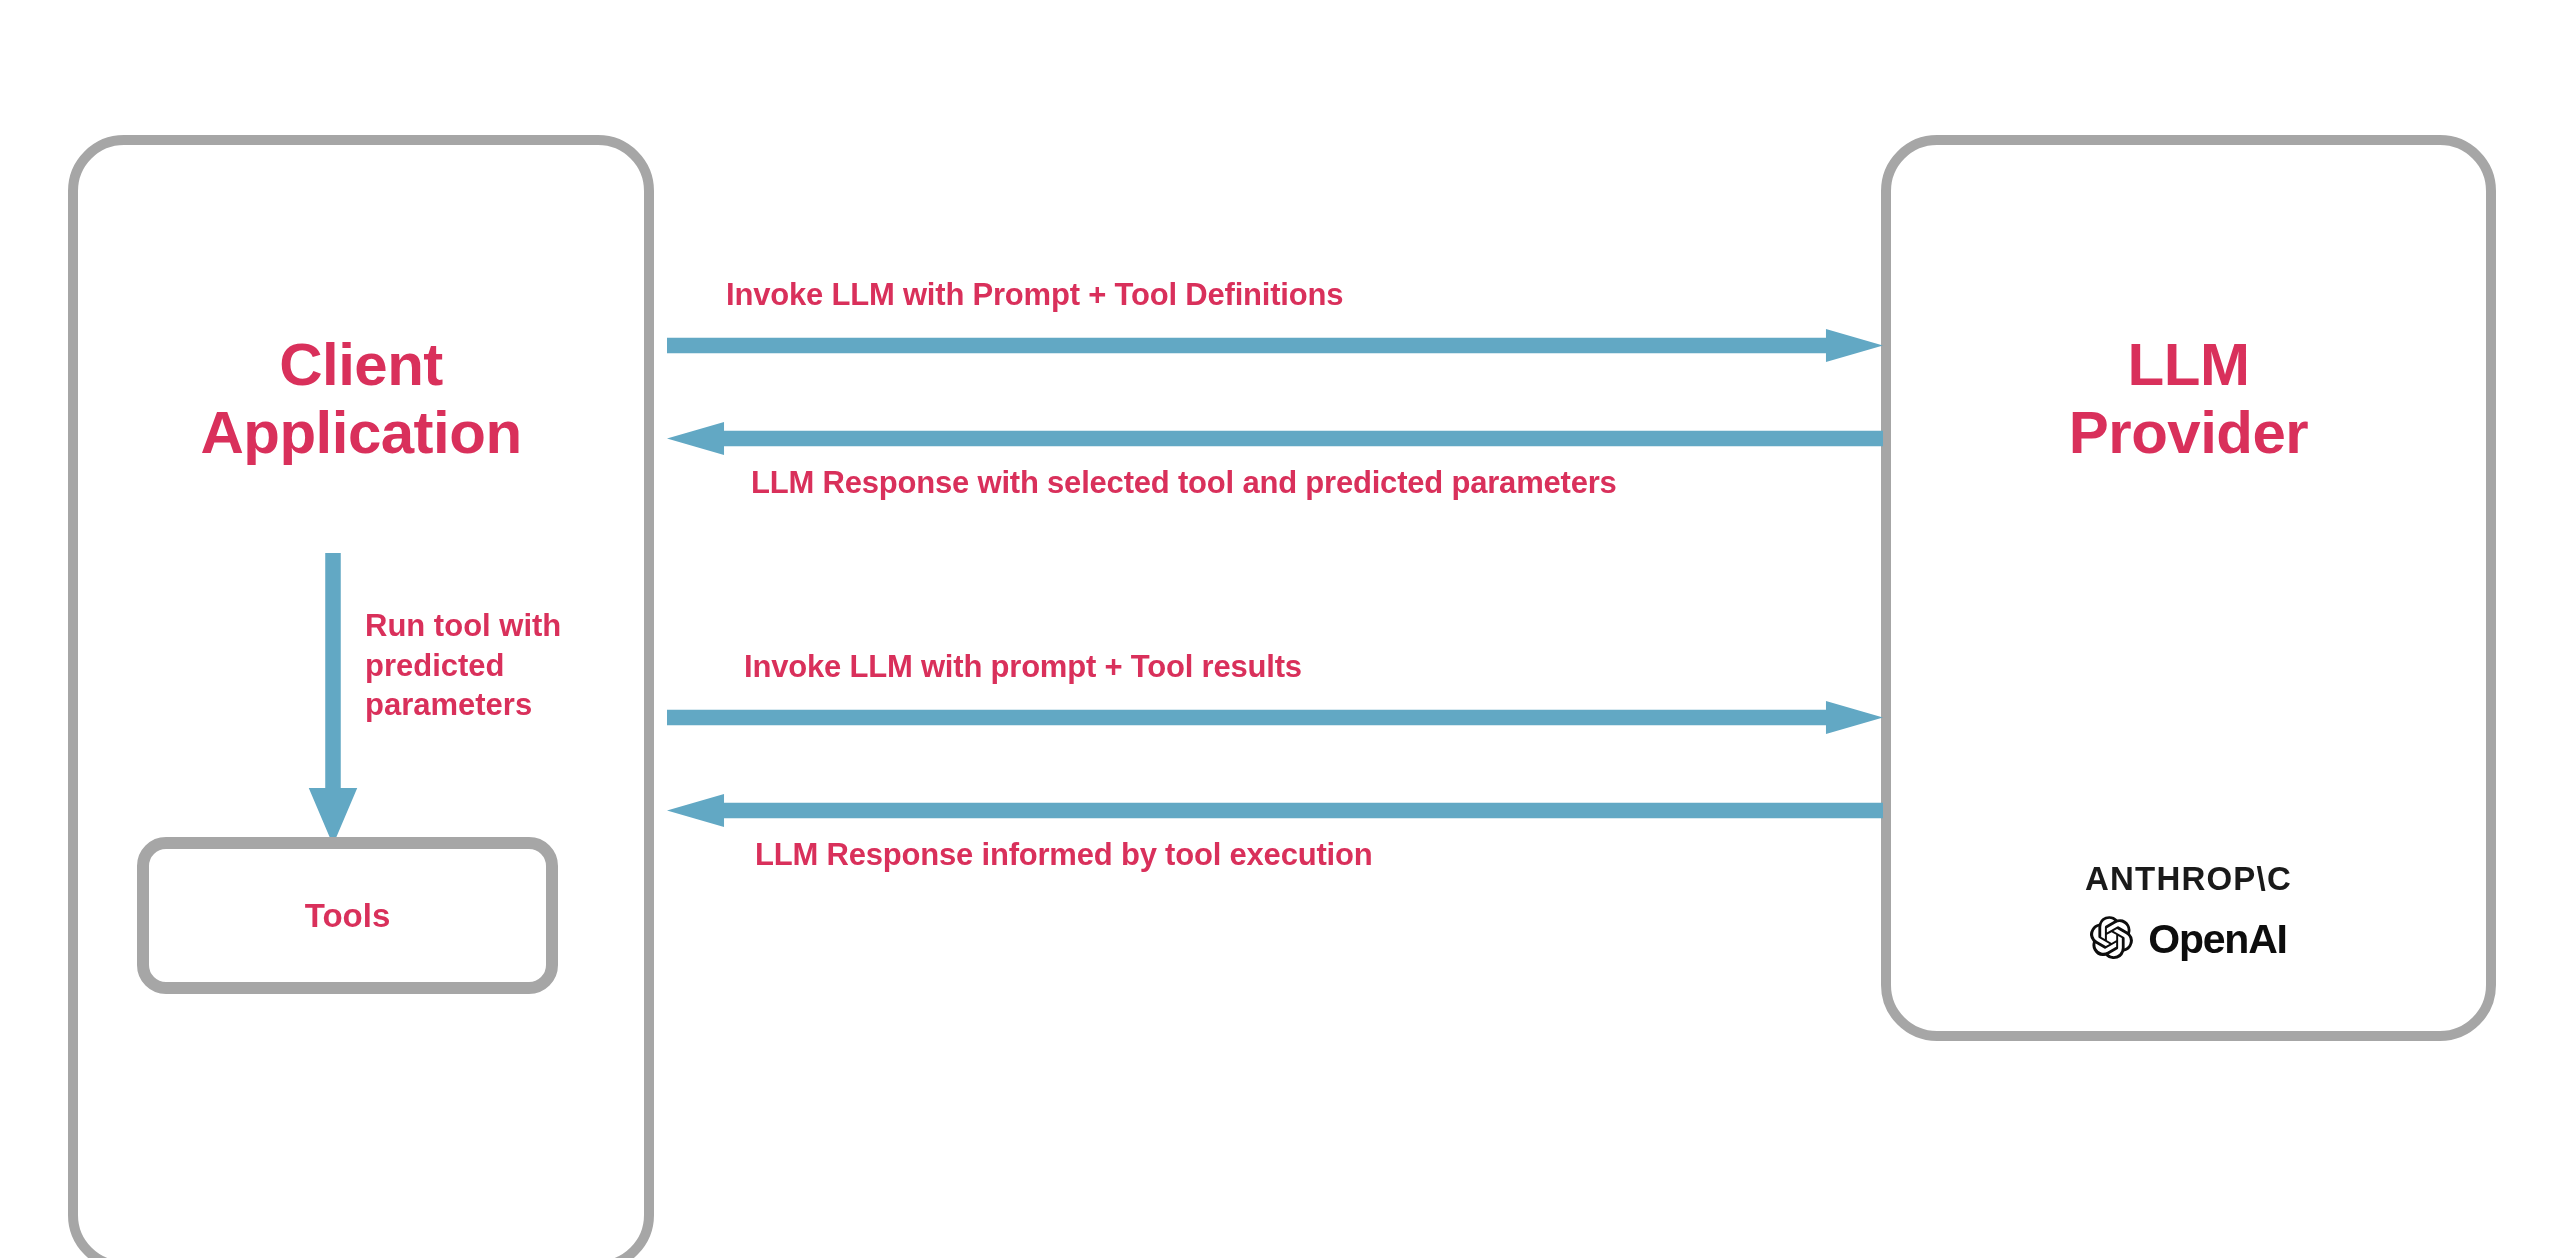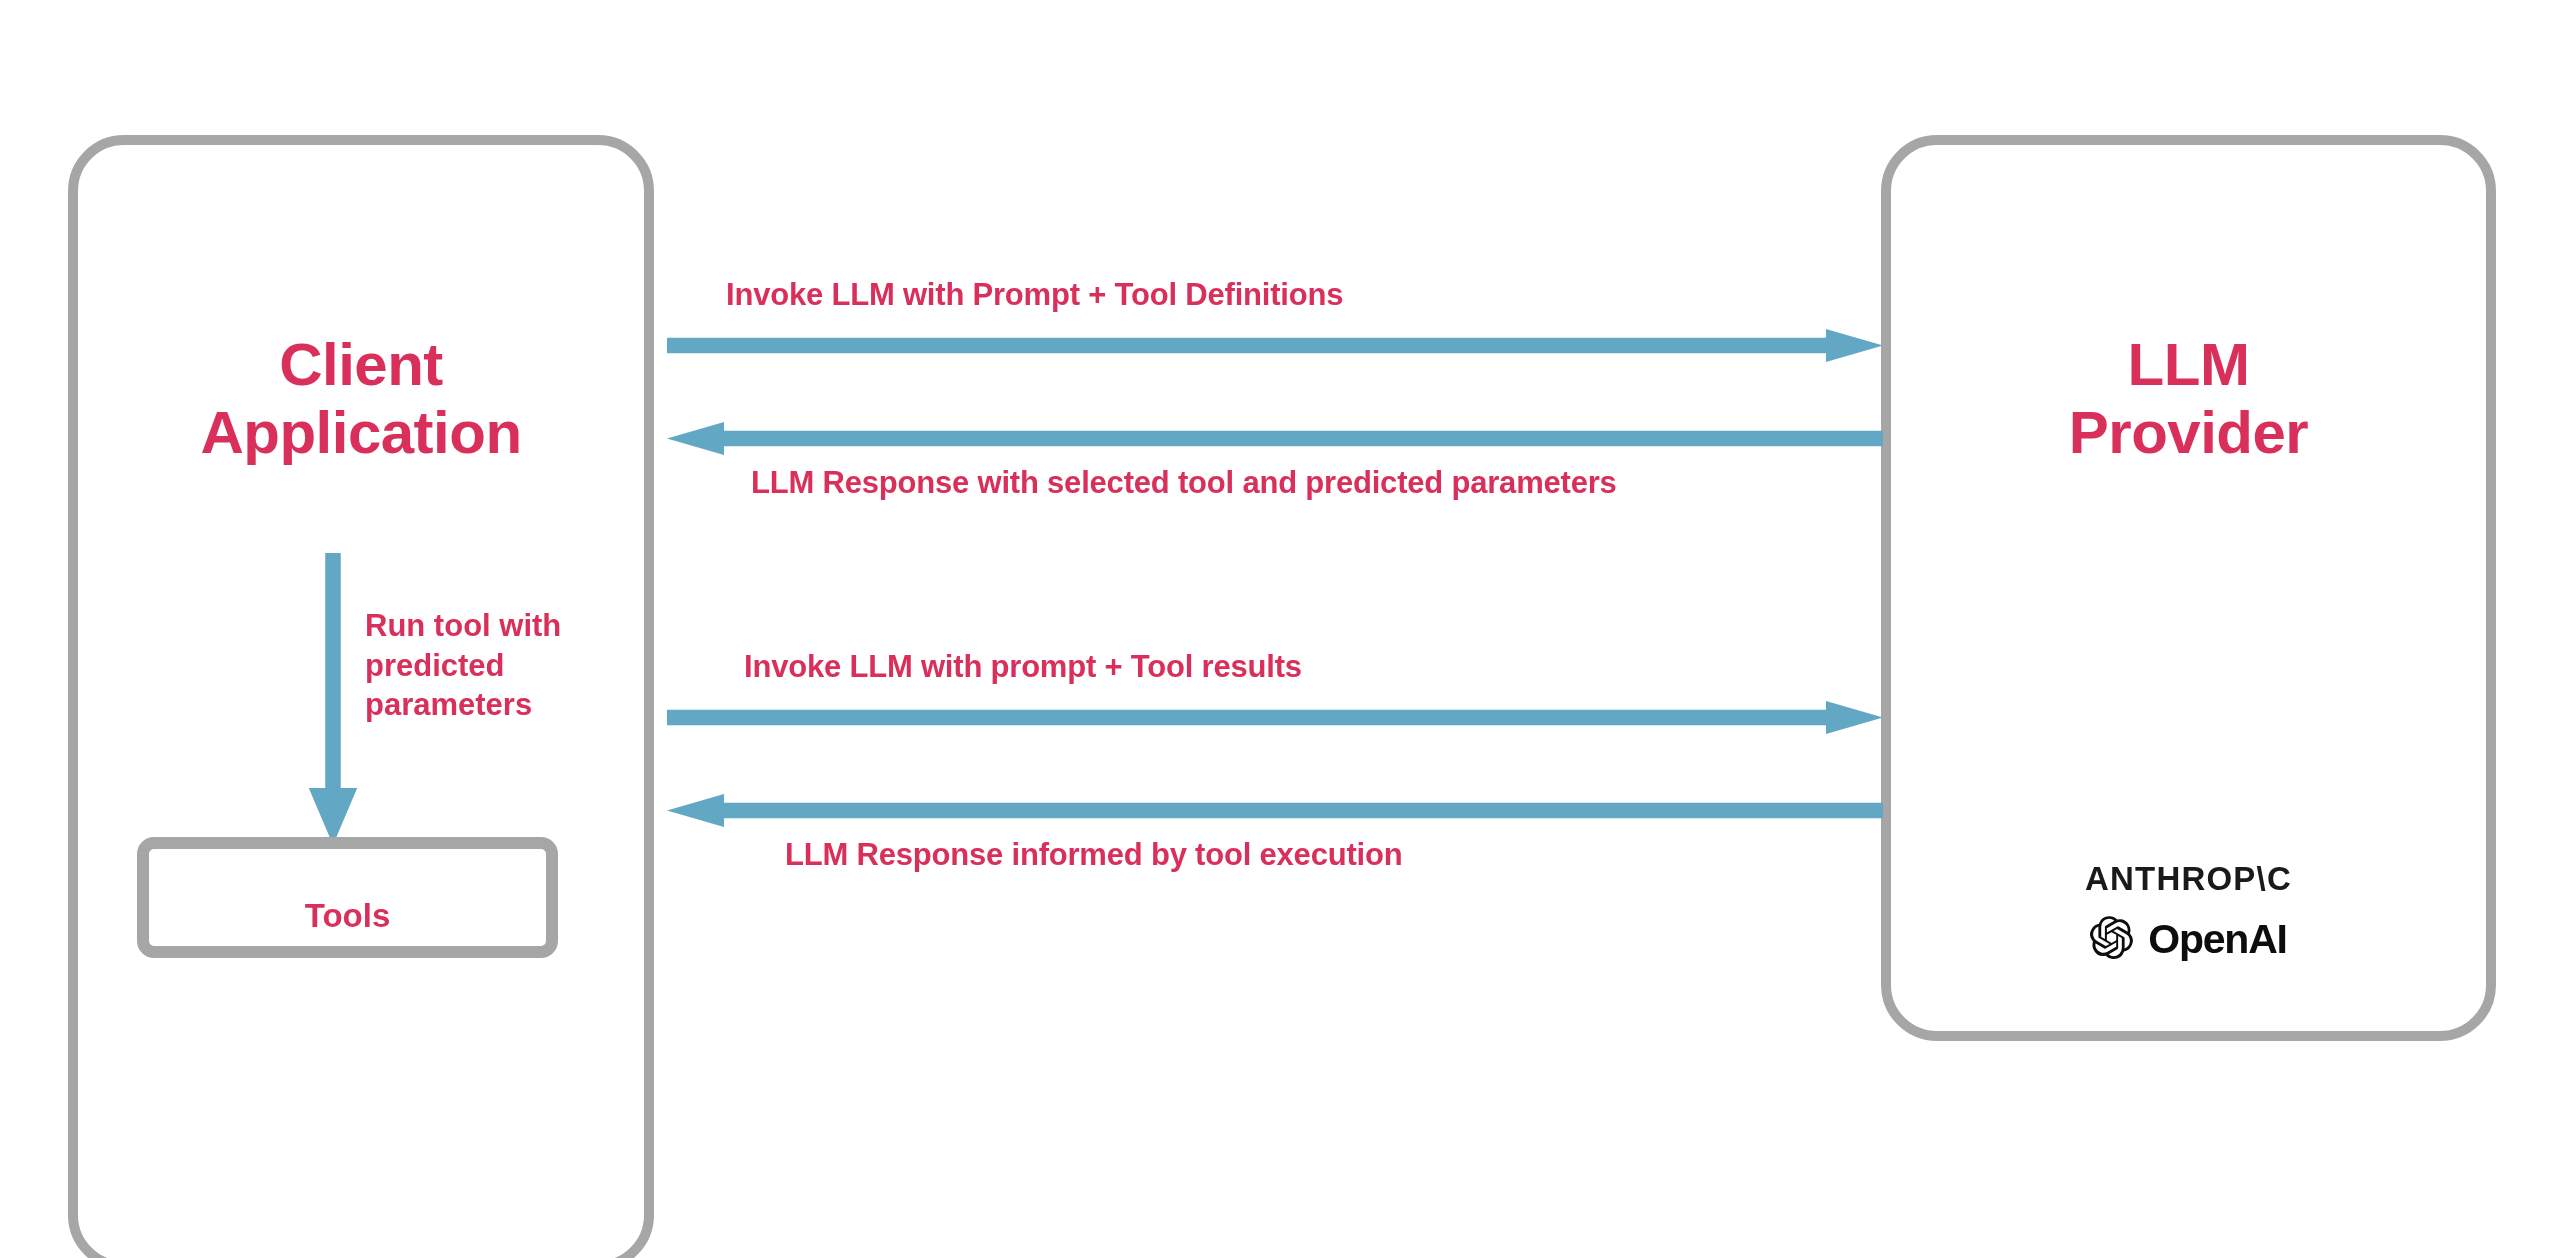--- a/index.html
+++ b/index.html
@@ -58,24 +58,24 @@
     top: 186px;
     font-size: 60px;
   }
 
   
   #tools-box {
     position: absolute;
     left: 137px;
     top: 837px;
     width: 421px;
-    height: 121px;
+    height: 157px;
     box-sizing: border-box;
     border: 12.6px solid #a6a6a6;
-    border-radius: 17px;
+    border-radius: 29px;
     background: #ffffff;
     z-index: 5;
   }
   #tools-box::after {
     content: "";
     position: absolute;
     left: 1.9px;
     top: 1.9px;
     right: 1.9px;
     bottom: 1.9px;
@@ -122,21 +122,21 @@
     position: absolute;
     color: #d9305b;
     font-size: 31px;
     font-weight: 700;
     white-space: nowrap;
     letter-spacing: -0.2px;
   }
   #label-1 { left: 726px; top: 277px; }
   #label-2 { left: 751px; top: 465px; }
   #label-3 { left: 744px; top: 649px; }
-  #label-4 { left: 785px; top: 837px; }
+  #label-4 { left: 755px; top: 837px; }
 
   #label-vertical {
     position: absolute;
     left: 365px;
     top: 606px;
     width: 261px;
     color: #d9305b;
     font-size: 31px;
     font-weight: 700;
     line-height: 1.28;

